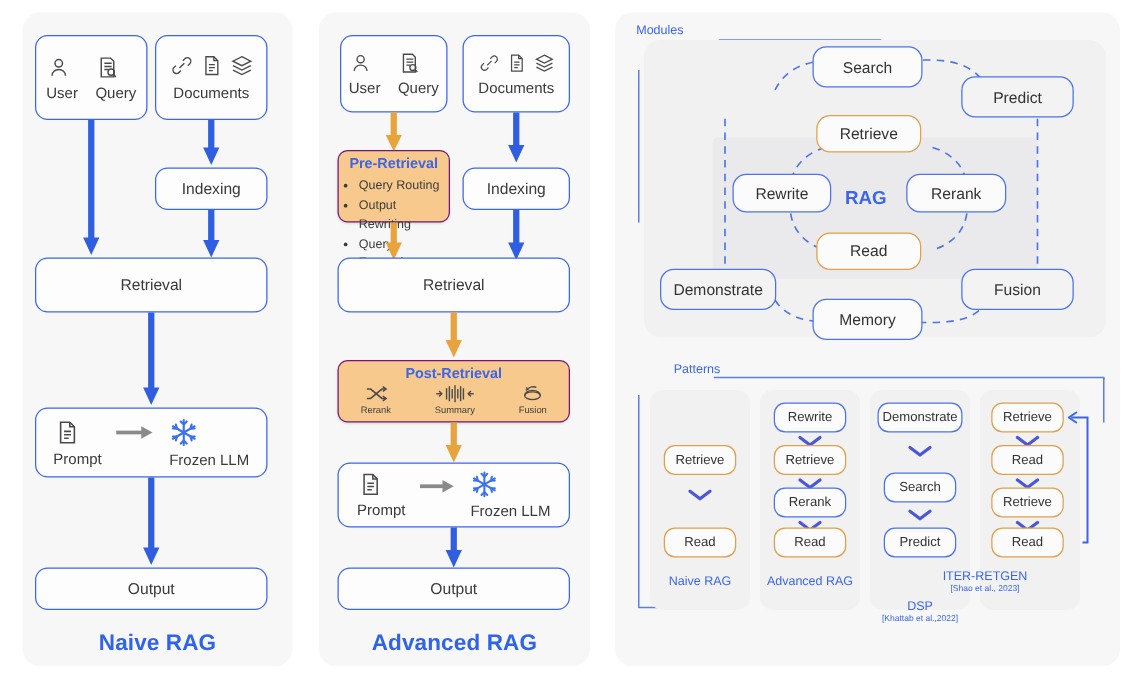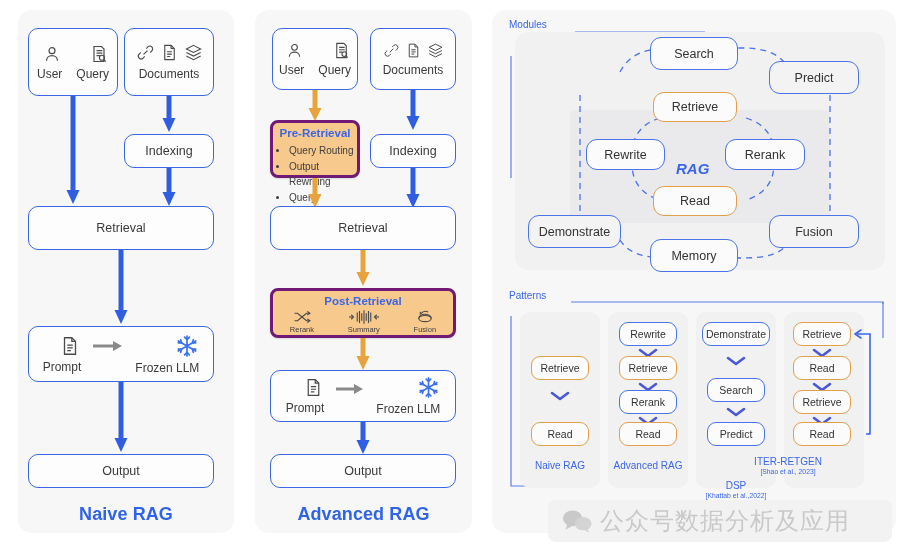--- a/index.html
+++ b/index.html
@@ -34,40 +34,40 @@
     font-size: 12.5px;
     text-align: center;
   }
 
   
   .arrow { position: absolute; }
   svg { display: block; overflow: visible; }
 
   
   .icons { display: flex; align-items: flex-end; gap: 14px; }
-  .icon-col { display: flex; flex-direction: column; align-items: flex-end; gap: 3px; }
+  .icon-col { display: flex; flex-direction: column; align-items: flex-start; gap: 3px; }
   .icon-label { font-size: 12px; color: #3a3a3a; }
   .iconsvg { stroke: #4a4a4a; fill: none; stroke-width: 1.4; }
 
   
   .panel-title {
     position: absolute;
     width: 100%;
     text-align: center;
     color: #2f63e8;
     font-weight: bold;
     font-size: 18px;
     letter-spacing: .1px;
   }
 
   
   .card-orange {
     position: absolute;
     background: #f7c98d;
-    border: 3px solid #701a75;
+    border: 1px solid #701a75;
     border-radius: 8px;
     box-shadow: 0 1px 2px rgba(0,0,0,.12);
   }
   .card-orange .card-title {
     color: #3b66e8;
     font-size: 11.5px;
     font-weight: 600;
     text-align: center;
     margin-top: 4px;
   }
@@ -488,23 +488,23 @@
   <div class="mod-node on-white" style="left:586px; top:139px; width:79px; height:31px;">
     <span>Rewrite</span>
   </div>
   <div class="mod-node on-white" style="left:725px; top:139px; width:80px; height:31px;">
     <span>Rerank</span>
   </div>
   <div class="mod-node mod-orange" style="left:653px; top:186px; width:84px; height:30px;">
     <span>Read</span>
   </div>
 
-  <div class="rag-word" style="left:676px; top:160px;font-style:italic;">RAG</div>
-
-  <div class="sect-label" style="left:509px; top:290px;">Patterns</div>
+  <div class="rag-word" style="left:676px; top:150px;">RAG</div>
+
+  <div class="sect-label" style="left:539px; top:290px;">Patterns</div>
   <svg class="bracket" style="left:505px; top:296px;" width="380" height="196">
     <path d="M66 6 H378 V 8" stroke="#5b7fe8" stroke-width="1.2" fill="none"></path>
     <path d="M378 6 V 42" stroke="#5b7fe8" stroke-width="1.2" fill="none"></path>
     <path d="M6 20 V 190 H 42" stroke="#5b7fe8" stroke-width="1.2" fill="none"></path>
   </svg>
 
   <div class="pat-col" style="left:520px; top:312px; width:80px; height:176px;"></div>
   <div class="pat-col" style="left:608px; top:312px; width:80px; height:176px;"></div>
   <div class="pat-col" style="left:696px; top:312px; width:80px; height:176px;"></div>
   <div class="pat-col" style="left:784px; top:312px; width:80px; height:176px;"></div>
@@ -593,23 +593,14 @@
     <path d="M18 106 H 22 V 6 H 9" stroke="#3b66e8" stroke-width="1.6" fill="none"></path>
     <path d="M13 2 L7 6 L13 10" stroke="#3b66e8" stroke-width="1.6" fill="none" stroke-linecap="round" stroke-linejoin="round"></path>
   </svg>
   <div class="pat-caption" style="left:745px; top:456px; width:86px;">
     <span>ITER-RETGEN</span>
     <span class="cite">[Shao et al., 2023]</span>
   </div>
 
   <div class="panel-title" style="left:492px; top:504px; width:404px; opacity:0;">Modular RAG</div>
 
-  <div class="watermark">
-    <svg width="30" height="24" viewBox="0 0 34 26" style="fill:#c9c9c9;">
-      <ellipse cx="12" cy="10" rx="11" ry="9"></ellipse>
-      <path d="M6 17 L4 23 L11 19 Z"></path>
-      <ellipse cx="24" cy="16" rx="9.5" ry="7.6" fill="#d4d4d4"></ellipse>
-      <path d="M29 22 L31 26 L25.5 23.5 Z" fill="#d4d4d4"></path>
-    </svg>
-    <span class="wm-text">公众号数据分析及应用</span>
-  </div>
 
 </div>
 
 </body></html>

